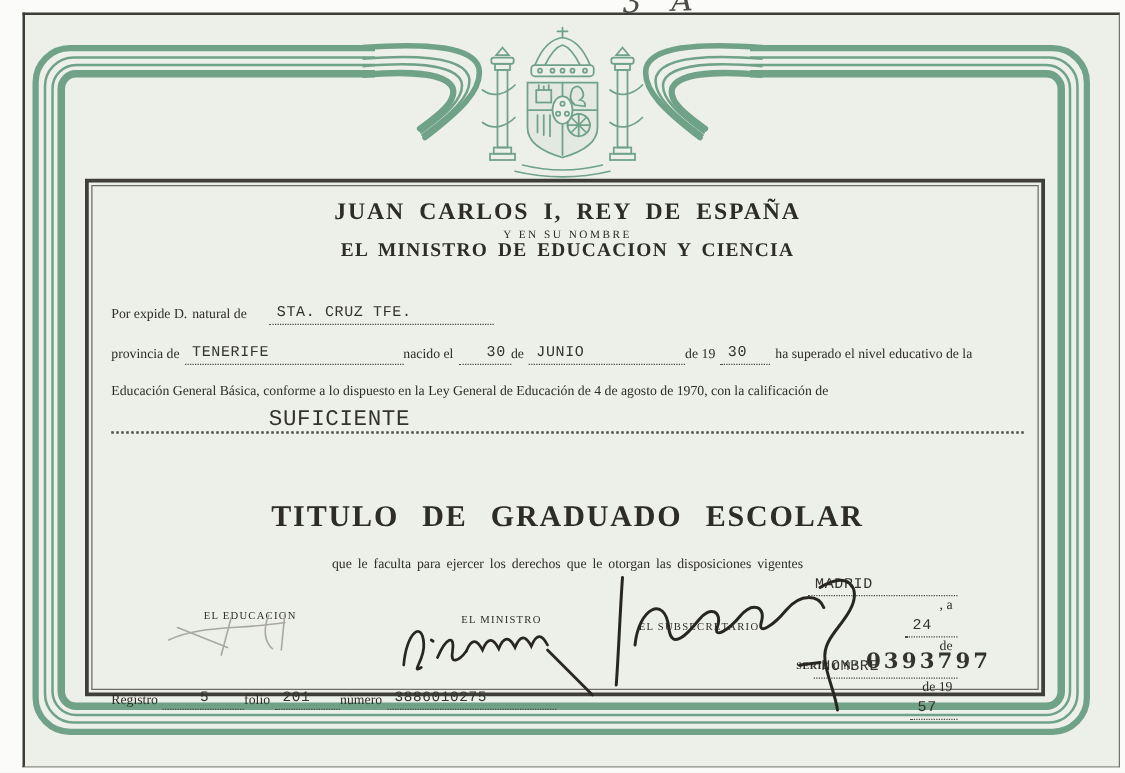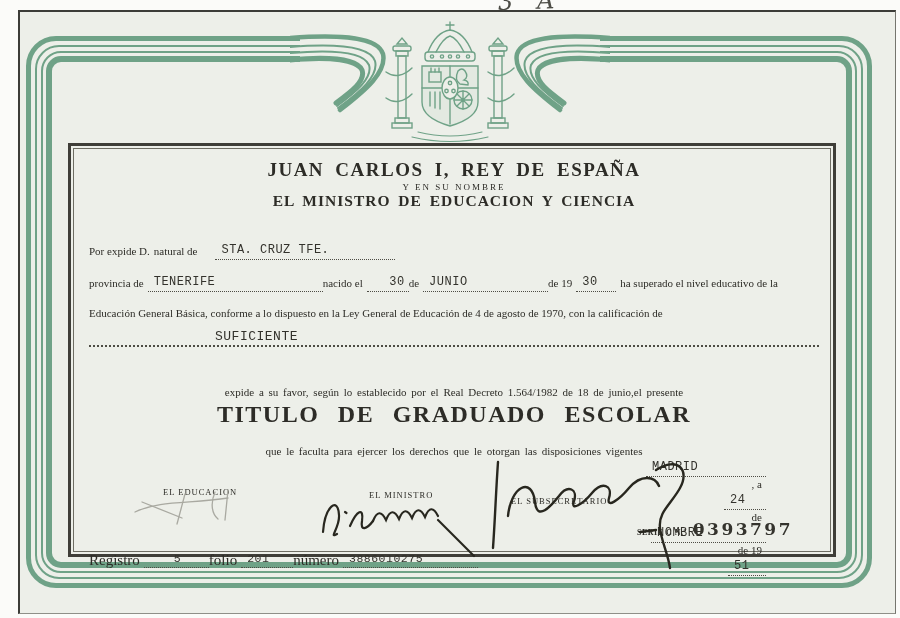--- a/index.html
+++ b/index.html
@@ -26,29 +26,29 @@
   .h-sub{top:36px;font-size:9px;letter-spacing:2px;}
   .h-issuer{top:46px;font-weight:bold;font-size:15.5px;letter-spacing:1px;word-spacing:3px;}
   .row{display:flex;align-items:flex-end;line-height:15px;}
   .l1{top:97px;} .l2{top:129px;} .l3{top:160px;} .l4{top:183px;}
   .lbl{white-space:nowrap;padding:0 4px 1px 0;}
   .fld{border-bottom:1px dotted #4d4c44;font-family:"Liberation Mono","DejaVu Sans Mono",monospace;
        font-size:12px;color:#33322c;white-space:nowrap;padding:0 4px 1px 6px;letter-spacing:0.5px;}
   .grow{flex:1 1 auto;}
   .dotline{border-bottom:2px dotted #4d4c44;}
   .plain{white-space:nowrap;padding:0 0 1px 4px;}
-  .l4 .fld{font-size:13px;}
+  .l4 .fld{font-size:18px;}
   .issue{top:240px;font-size:11px;word-spacing:2px;}
   .big-title{top:255px;font-weight:bold;font-size:24px;letter-spacing:1.5px;word-spacing:11px;}
   .rights{top:299px;font-size:11px;word-spacing:2px;}
   .dateline{top:314px;left:355px;width:340px;display:flex;align-items:flex-end;line-height:15px;flex-direction:column;}
   .siglabel{position:absolute;font-size:8.5px;letter-spacing:1px;white-space:nowrap;}
   .sig-int{left:92px;top:341px;} .sig-min{left:298px;top:344px;} .sig-sub{left:440px;top:350px;}
   .registry{top:379px;left:18px;width:310px;display:flex;align-items:flex-end;line-height:14px;}
-  .registry .lbl{font-size:15px;margin-top:28px;}
+  .registry .lbl{font-size:11px;margin-top:28px;}
   .registry .fld{font-size:11.5px;}
   .serial{top:373px;left:566px;width:200px;display:flex;align-items:flex-end;}
   .serial-lbl{font-size:8px;font-weight:bold;letter-spacing:0.5px;padding:0 6px 2px 0;white-space:nowrap;}
   .serial-num{font-family:"DejaVu Serif","Liberation Serif",serif;font-weight:bold;font-size:17px;
               letter-spacing:2.5px;color:#34332d;}
   .topmark{position:absolute;left:498px;top:-13px;font-style:italic;font-size:24px;color:#4c4c46;
            letter-spacing:8px;transform:rotate(-2deg);font-family:"DejaVu Serif",serif;}
   .sig-overlay{position:absolute;inset:0;pointer-events:none;}
 </style>
 </head>
@@ -169,32 +169,31 @@
       </div>
 
       <div class="cline l3" style="line-height:15px;">Educación General Básica, conforme a lo dispuesto en la Ley General de Educación de 4 de agosto de 1970,  con la calificación de</div>
 
       <div class="cline row l4 dotline">
         <span style="width:120px;"></span>
         <span class="fld" style="border-bottom:none;">SUFICIENTE</span>
         <span class="grow"></span>
       </div>
 
-      <div class="cline center issue">expide a su favor, según lo establecido por el Real Decreto 1.564/1982 de 18 de junio,el presente</div>
       <div class="cline center rights">que le faculta para ejercer los derechos que le otorgan las disposiciones vigentes</div>
       <div class="cline center big-title">TITULO DE GRADUADO ESCOLAR</div>
 
       <div class="cline dateline" style="right:auto;">
         <span class="fld" style="min-width:110px;">MADRID</span>
         <span class="lbl">, a</span>
         <span class="fld" style="min-width:32px;">24</span>
         <span class="lbl">de</span>
         <span class="fld" style="min-width:105px;">NOMBRE</span>
         <span class="lbl">de 19</span>
-        <span class="fld" style="min-width:28px;">51</span>
+        <span class="fld" style="min-width:28px;">57</span>
       </div>
 
       <div class="siglabel sig-int">EL EDUCACION</div>
       <div class="siglabel sig-min">EL MINISTRO</div>
       <div class="siglabel sig-sub">EL SUBSECRETARIO</div>
 
       <div class="cline registry" style="right:auto;">
         <span class="lbl">Registro</span>
         <span class="fld" style="min-width:55px;text-align:center;">5</span>
         <span class="lbl">folio</span>

